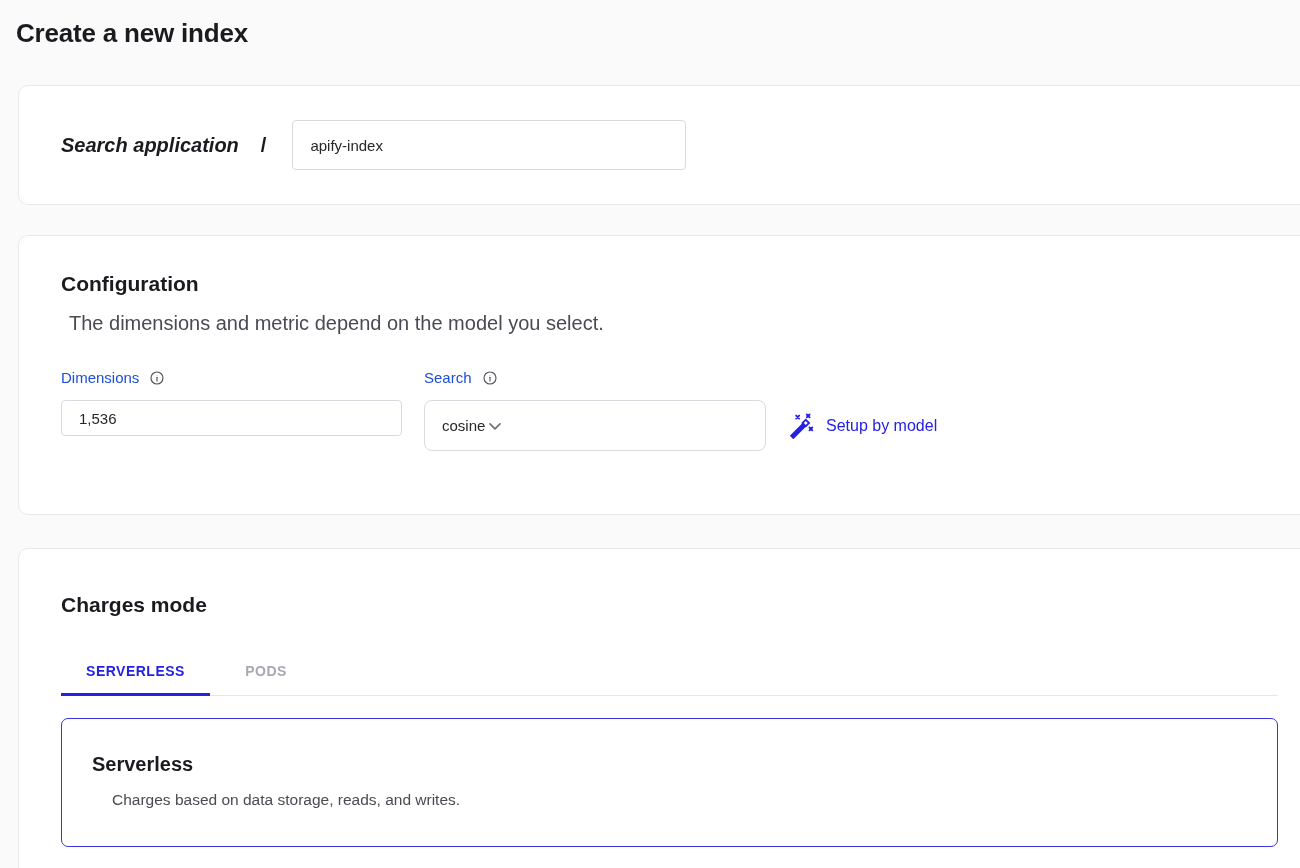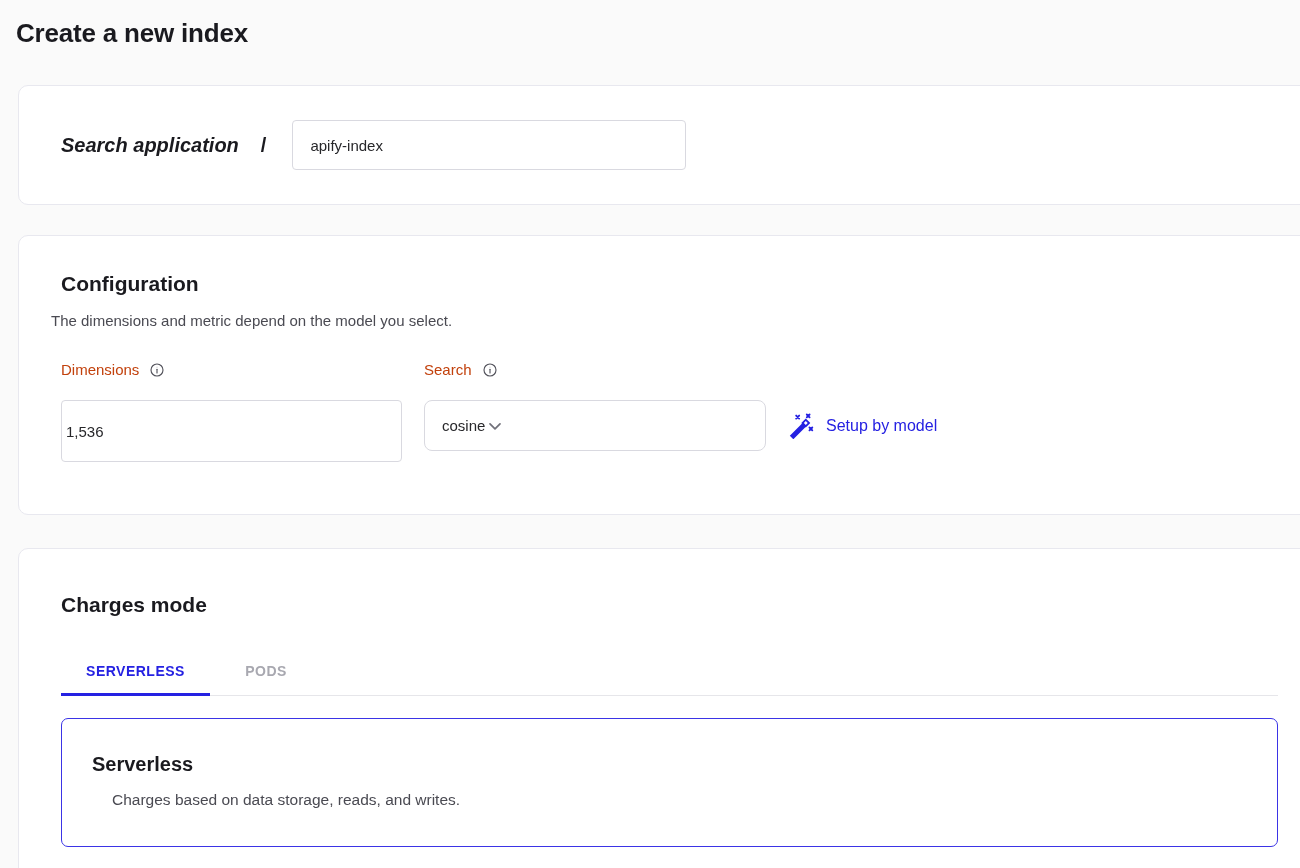--- a/index.html
+++ b/index.html
@@ -35,31 +35,31 @@
   .name-slash{font-size:20px;font-weight:700;margin:0 26px 0 22px;color:var(--text-dark);}
   .name-input{
     width:394px;height:50px;border:1px solid var(--input-border);border-radius:4px;
     font-size:15px;padding:0 17px;color:#27272a;background:#fff;outline:none;
     font-family:"Liberation Sans", sans-serif;
   }
   
   .card-config{top:235px;height:280px;}
   .section-title{position:absolute;left:42px;font-size:21px;font-weight:700;color:var(--text-dark);}
   .card-config .section-title{top:36px;}
-  .section-subtitle{position:absolute;left:32px;top:76px;font-size:15px;color:var(--text-mid);}
+  .section-subtitle{position:absolute;left:50px;top:76px;font-size:20px;color:var(--text-mid);}
   .field-label{
-    position:absolute;top:125px;display:flex;align-items:center;gap:10px;
-    font-size:15px;font-weight:500;color:#c2410c;
+    position:absolute;top:133px;display:flex;align-items:center;gap:10px;
+    font-size:15px;font-weight:500;color:#1d4ed8;
   }
   .label-dimensions{left:42px;}
   .label-metric{left:405px;}
   .info-icon{display:inline-flex;width:16px;height:16px;}
   .text-input{
-    position:absolute;top:164px;height:62px;border:1px solid var(--input-border);border-radius:4px;
-    font-size:15px;padding:0 4px;color:#27272a;background:#fff;outline:none;
+    position:absolute;top:164px;height:36px;border:1px solid var(--input-border);border-radius:4px;
+    font-size:15px;padding:0 17px;color:#27272a;background:#fff;outline:none;
     font-family:"Liberation Sans", sans-serif;
   }
   .dimensions-input{left:42px;width:341px;}
   .metric-select{
     position:absolute;left:405px;top:164px;width:342px;height:51px;
     border:1px solid var(--input-border);border-radius:8px;background:#fff;
     display:flex;align-items:center;
     padding:0 15px 0 17px;font-size:15px;color:#27272a;cursor:pointer;
   }
   .setup-link{

